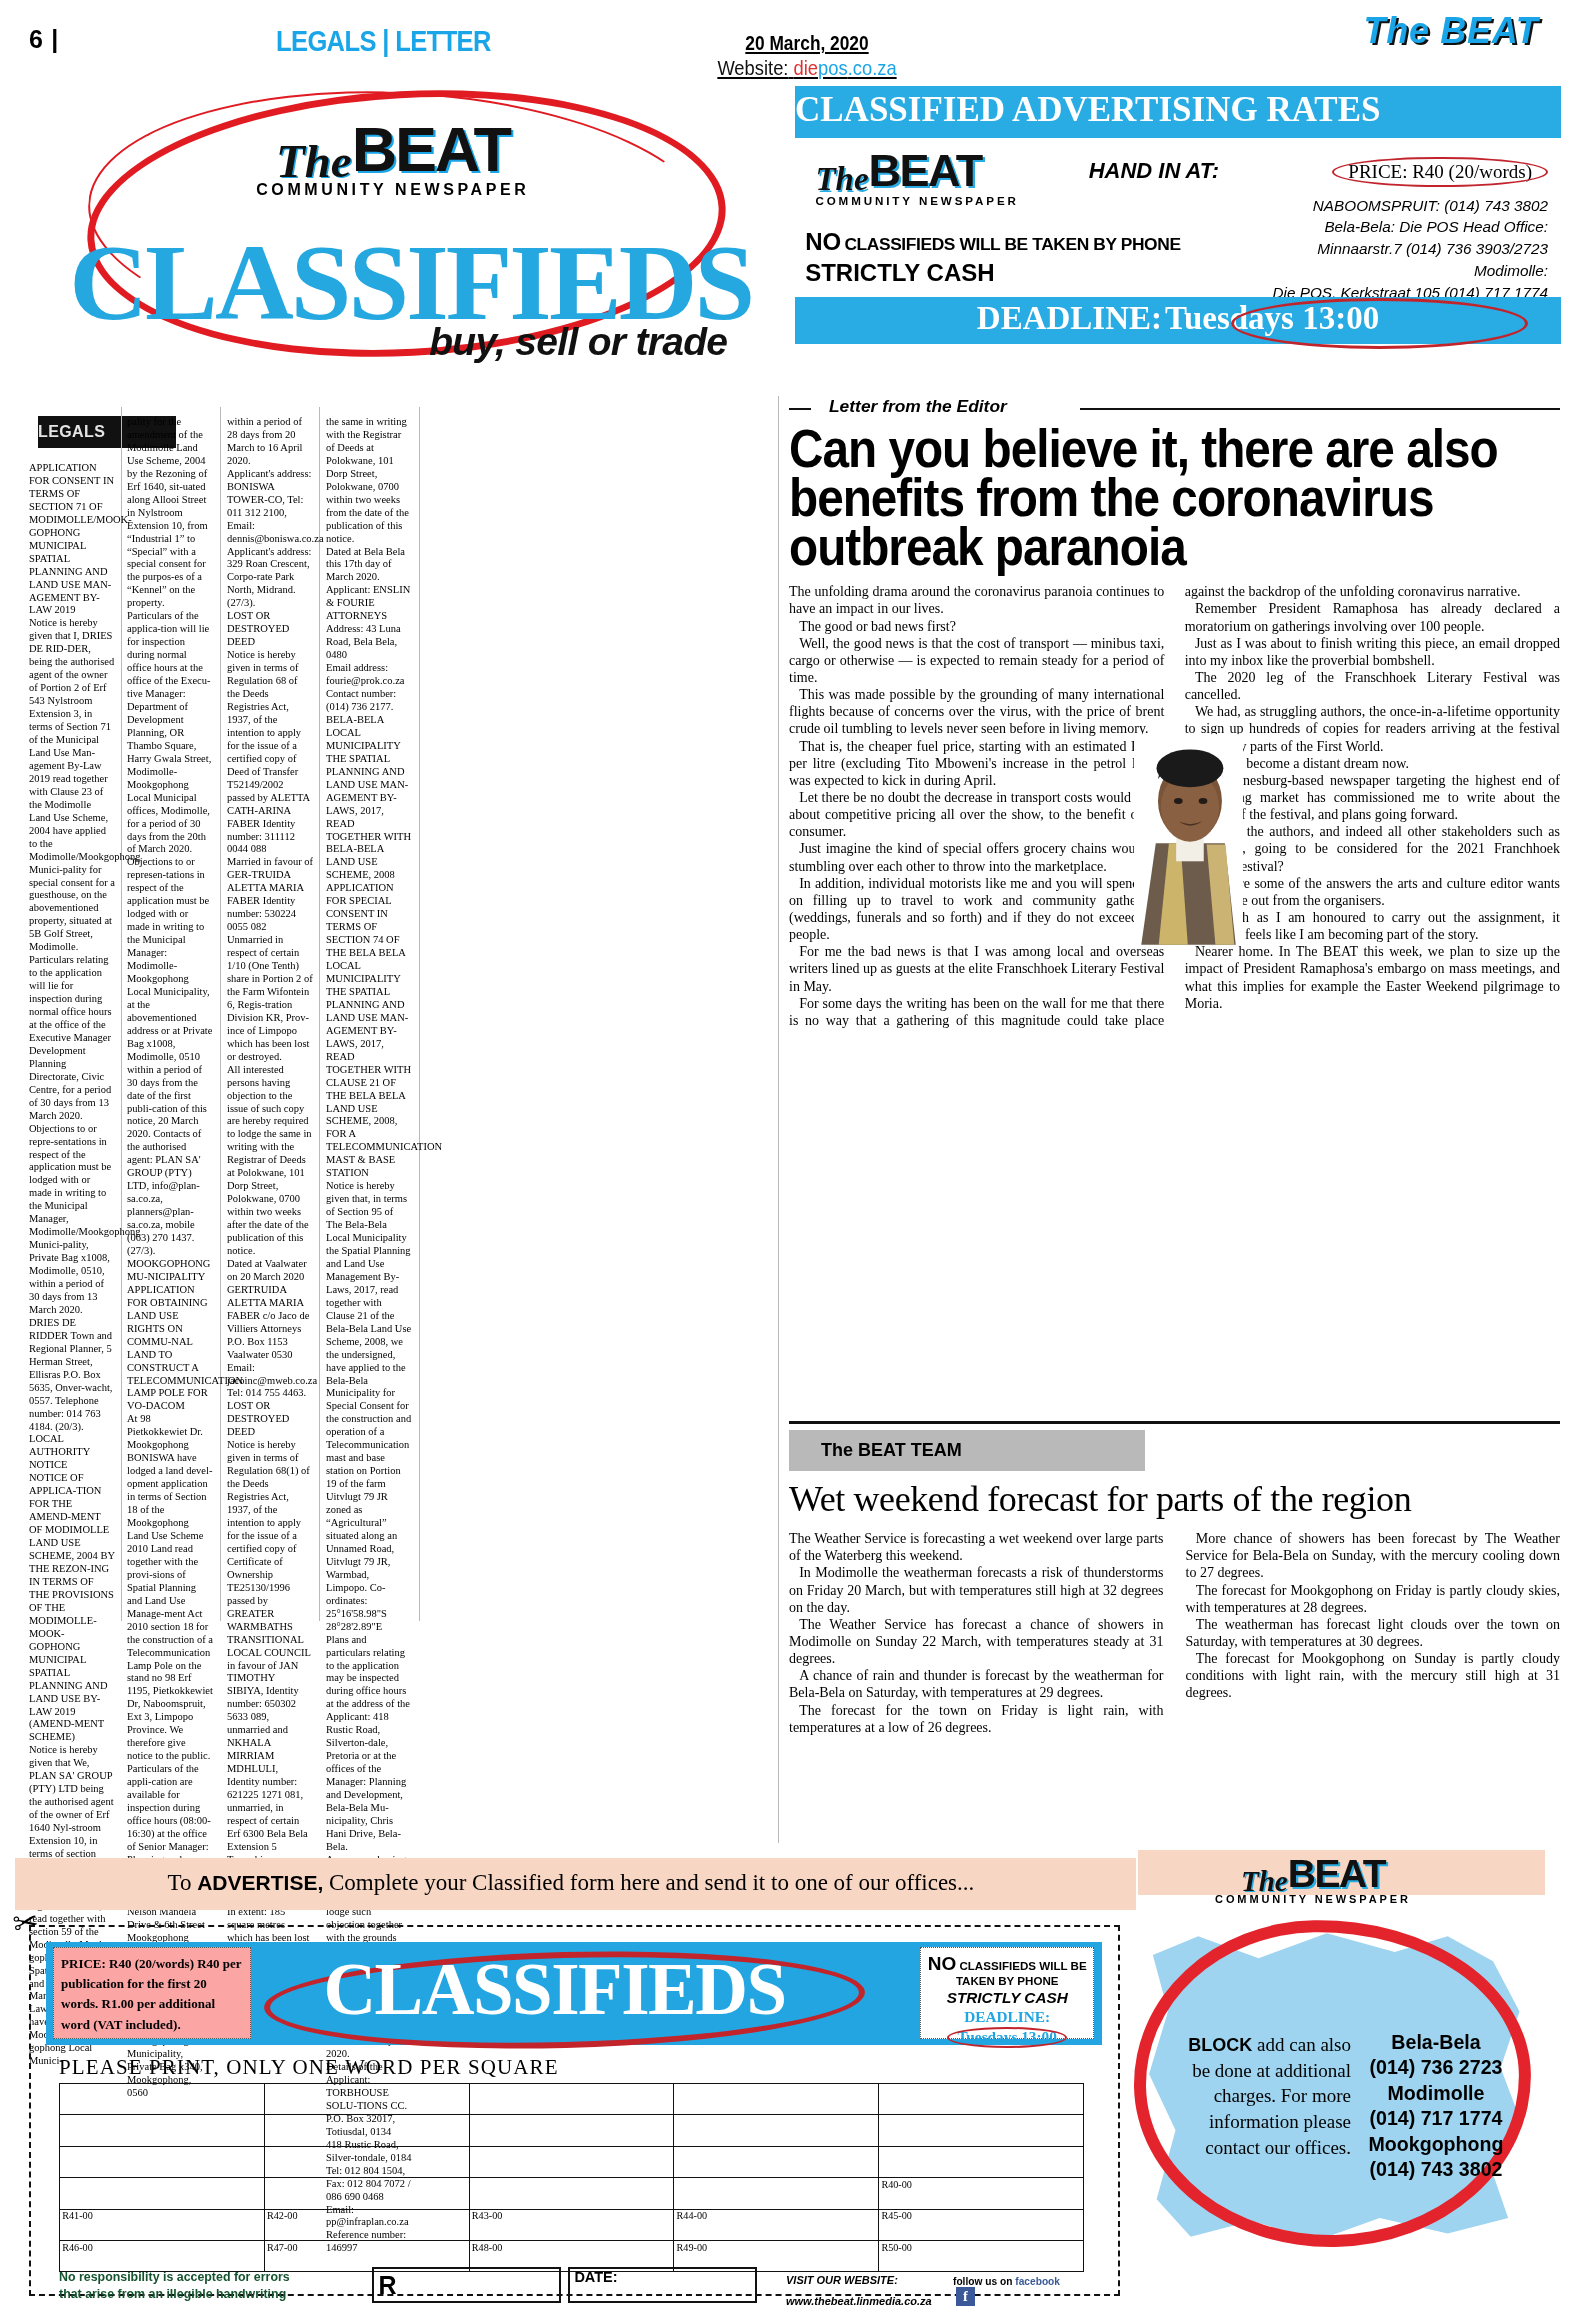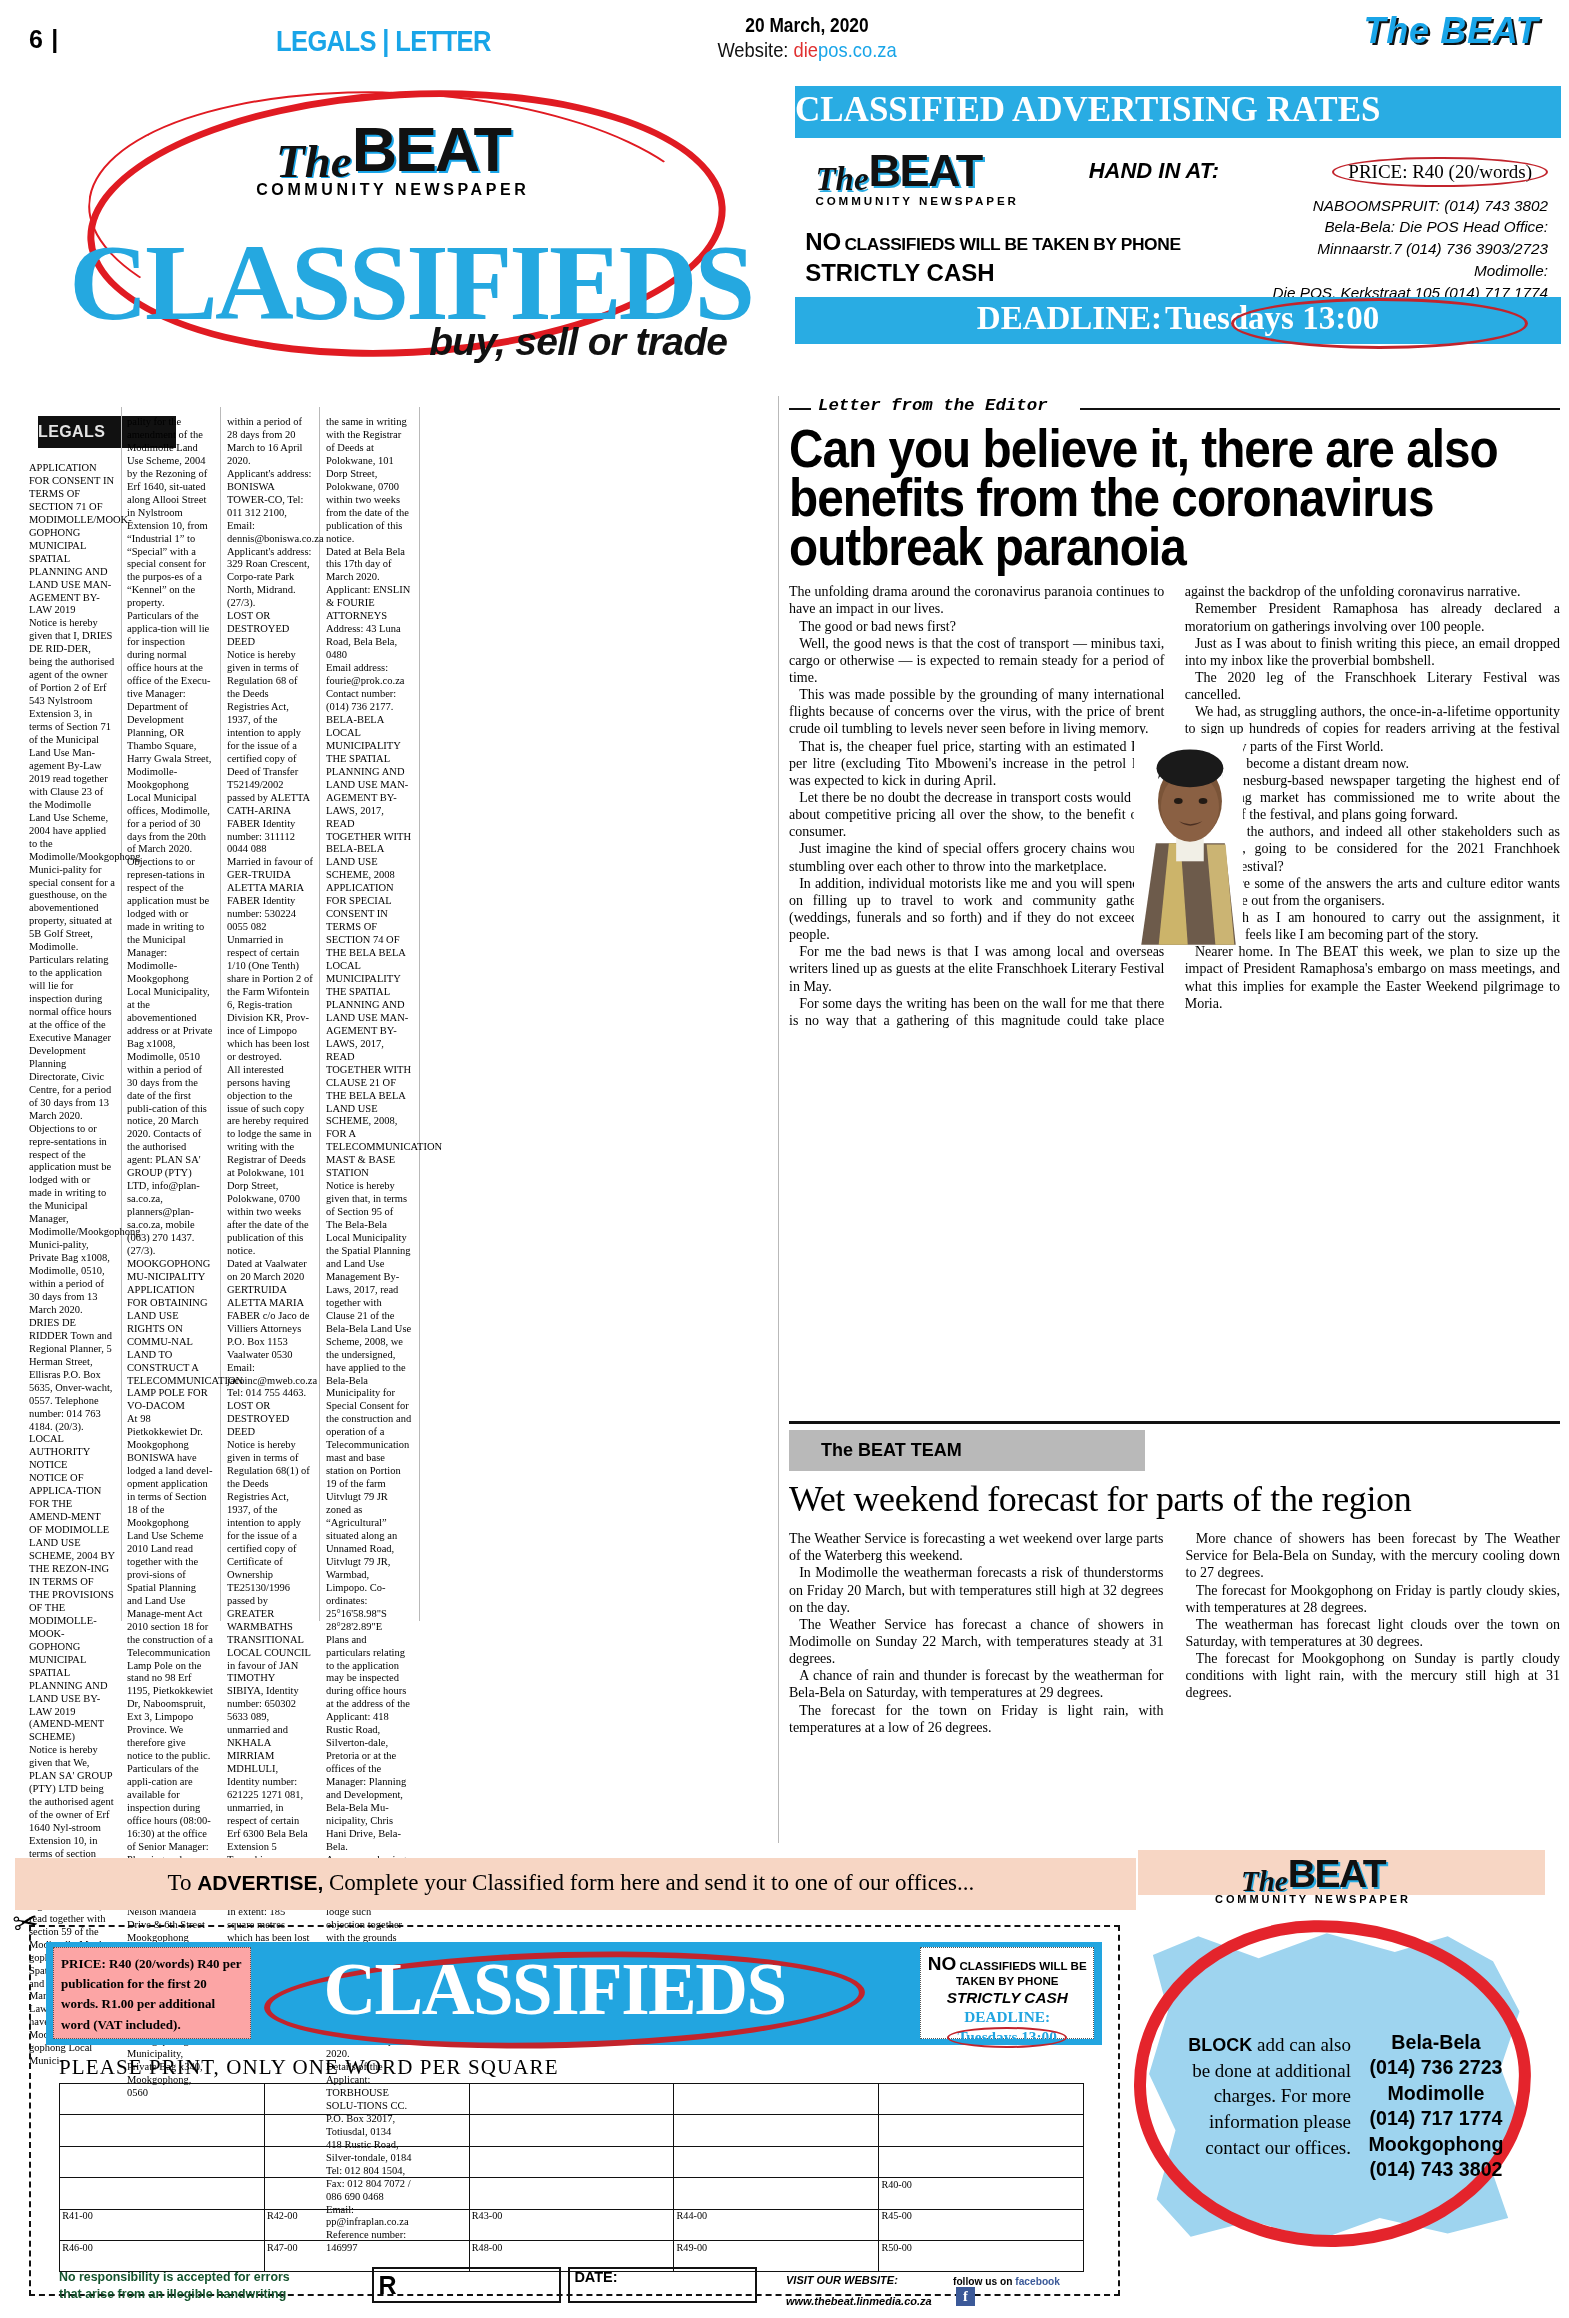--- a/index.html
+++ b/index.html
@@ -2,21 +2,21 @@
 <html style="font-size:11.6px"><head>
 <meta charset="utf-8">
 <style>
   html,body{margin:0;padding:0;background:#fff;}
   body{width:1569px;height:2319px;position:relative;font-family:"Liberation Serif",serif;color:#000;overflow:hidden;}
 
   
   #topbar{position:absolute;left:0;top:0;width:1569px;height:69px;}
   #page-num{position:absolute;left:29px;top:25px;font-family:"Liberation Sans",sans-serif;font-weight:bold;font-size:25px;letter-spacing:0.7px;}
   #section-kicker{position:absolute;left:276px;top:25px;font-family:"Liberation Sans",sans-serif;font-weight:bold;font-size:29px;color:#19a5e8;letter-spacing:-0.7px;transform:scaleX(.88);transform-origin:left top;}
-  #dateblock{position:absolute;left:625px;top:14px;width:364px;text-align:center;}
+  #dateblock{position:absolute;left:625px;top:32px;width:364px;text-align:center;text-decoration:underline;}
   #dateblock .d1{font-family:"Liberation Sans",sans-serif;font-weight:bold;font-size:20.4px;transform:scaleX(.85);transform-origin:center top;}
   #dateblock .d2{font-family:"Liberation Sans",sans-serif;font-size:20.4px;margin-top:1.5px;transform:scaleX(.9);transform-origin:center top;}
   #dateblock .d2 .w{color:#111;}
   #dateblock .d2 .s1{color:#e03030;}
   #dateblock .d2 .s2{color:#19a5e8;}
   #masthead-top{position:absolute;right:30.5px;top:10.2px;font-family:"Liberation Sans",sans-serif;font-size:36px;font-weight:bold;font-style:italic;color:#19a5e8;letter-spacing:0.7px;text-shadow:2.2px 2.2px 0 #111;}
 
   
   #cls-logo{position:absolute;left:7.3px;top:69px;width:771px;height:291px;}
   #cls-ellipse{position:absolute;left:80px;top:22px;width:625px;height:251px;border:7.3px solid #e01b22;border-radius:50%;transform:rotate(-3deg);}
@@ -58,21 +58,21 @@
   #lc3{left:227px;top:416px;}
   #lc4{left:326px;top:416px;}
   .legcol p{margin:0;}
 
   .vrule{position:absolute;top:407px;width:0.7px;height:1214px;background:#b9b9b9;}
 
   
   #ed{position:absolute;left:789px;top:396px;width:771px;}
   #ed-kicker{position:relative;height:25px;}
   #ed-kicker .dash{position:absolute;left:0;top:11.6px;width:22px;height:2.2px;background:#111;}
-  #ed-kicker .lbl{position:absolute;left:29px;top:0;font-family:Liberation Mono, monospace;font-weight:bold;font-style:italic;font-size:17.4px;}
+  #ed-kicker .lbl{position:absolute;left:40px;top:0;font-family:Liberation Sans, sans-serif;font-weight:bold;font-style:italic;font-size:17.4px;}
   #ed-kicker .rule{position:absolute;left:291px;right:0;top:11.6px;height:2.2px;background:#111;}
   #ed-head{font-family:"Liberation Sans",sans-serif;font-weight:bold;font-size:53px;line-height:.93;letter-spacing:-1.1px;transform:scaleX(.9);transform-origin:left top;width:112%;margin-top:2.9px;}
   #ed-body{margin-top:11.6px;column-count:2;column-gap:20.4px;font-family:"Liberation Serif",serif;font-size:14px;line-height:1.225;text-align:justify;}
   #ed-body p{margin:0;text-indent:10.2px;}
   #ed-body p.first{text-indent:0;}
   #ed-photo{position:absolute;left:1134px;top:734px;width:109px;height:211px;}
 
   
   #wx{position:absolute;left:789px;top:1421px;width:771px;}
   #wx-rule{height:2.9px;background:#111;}

